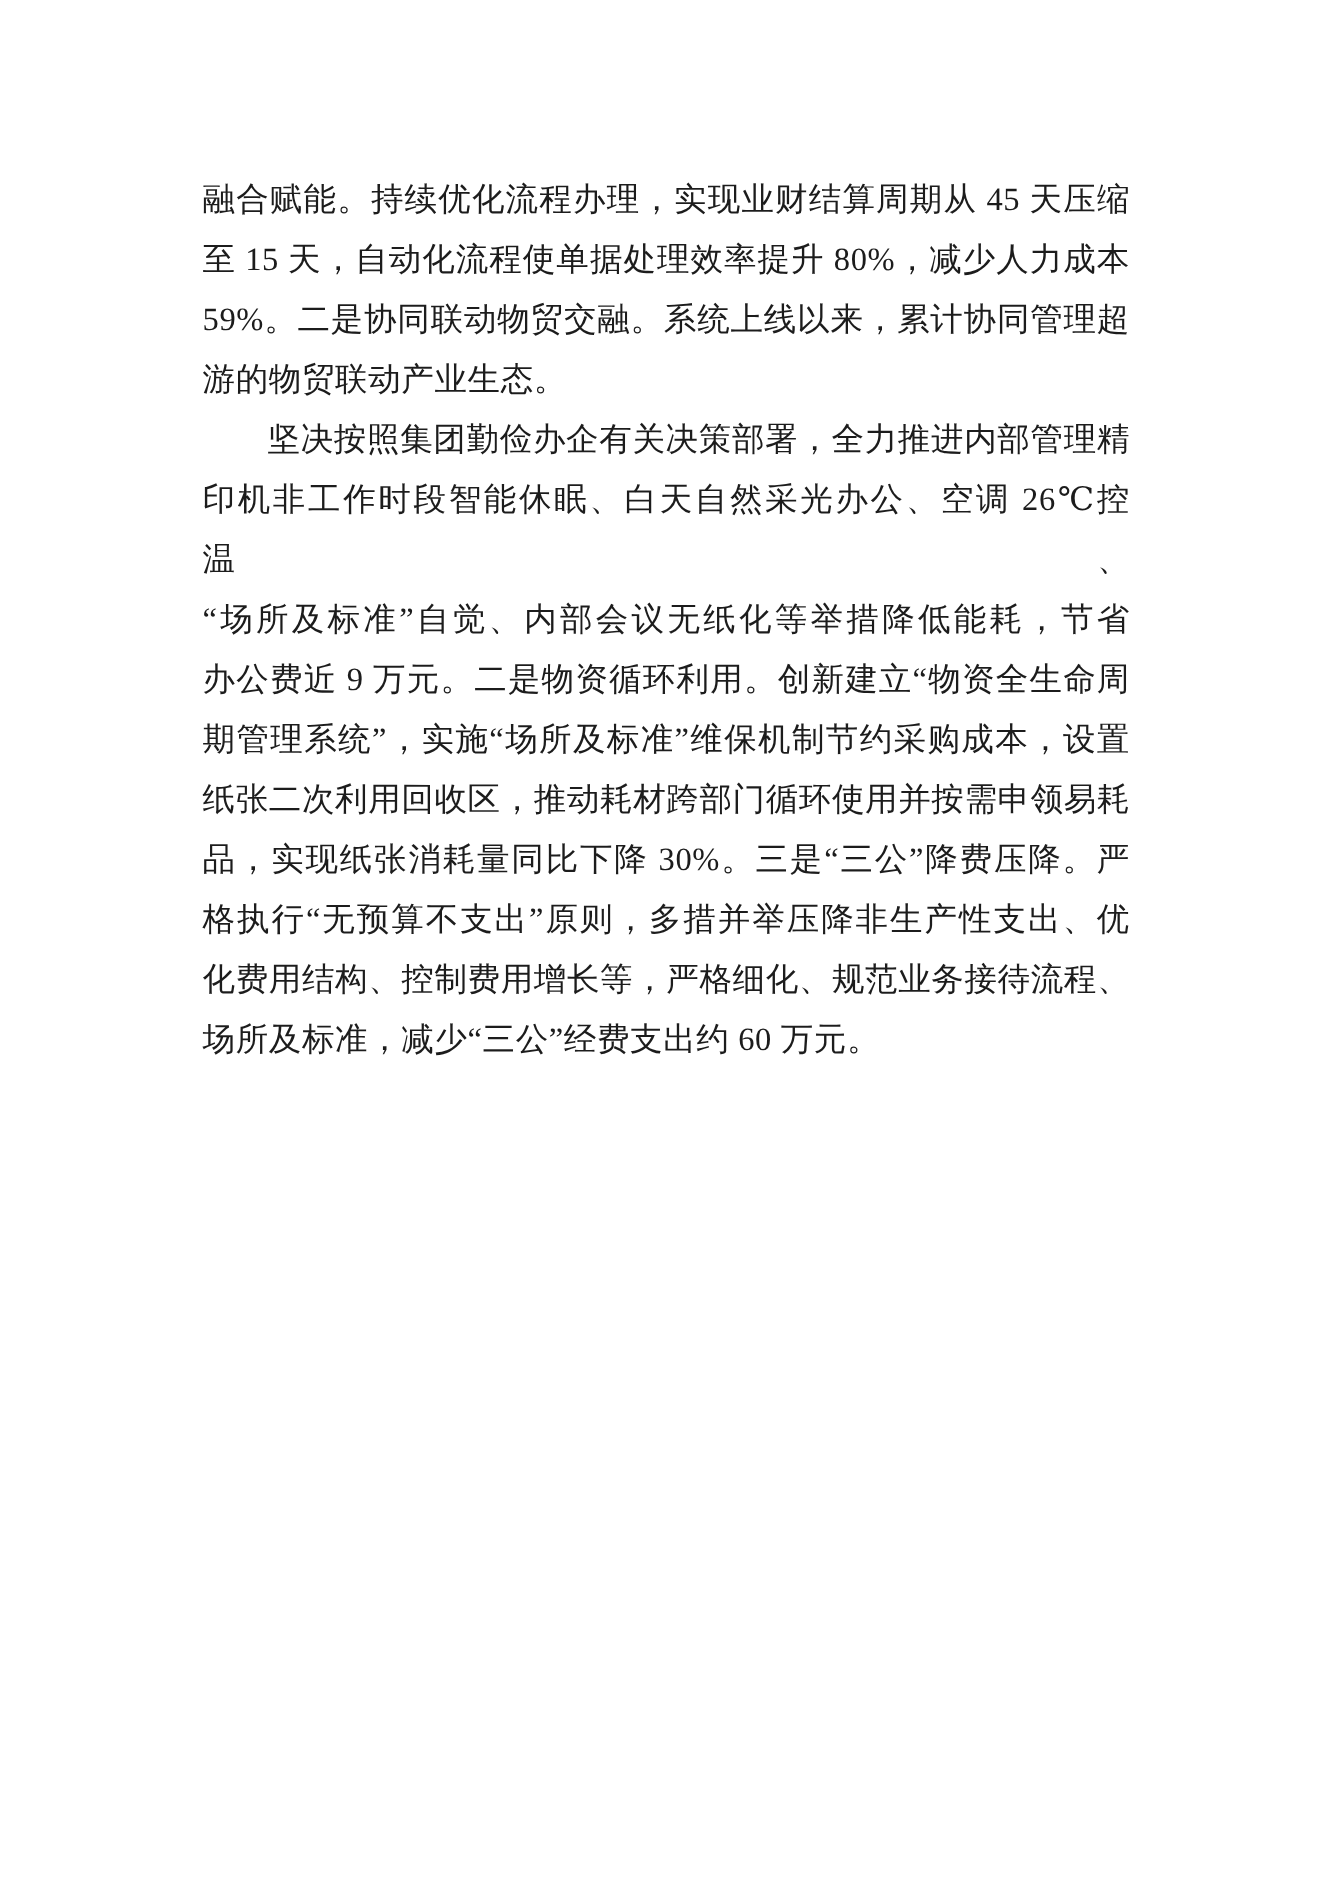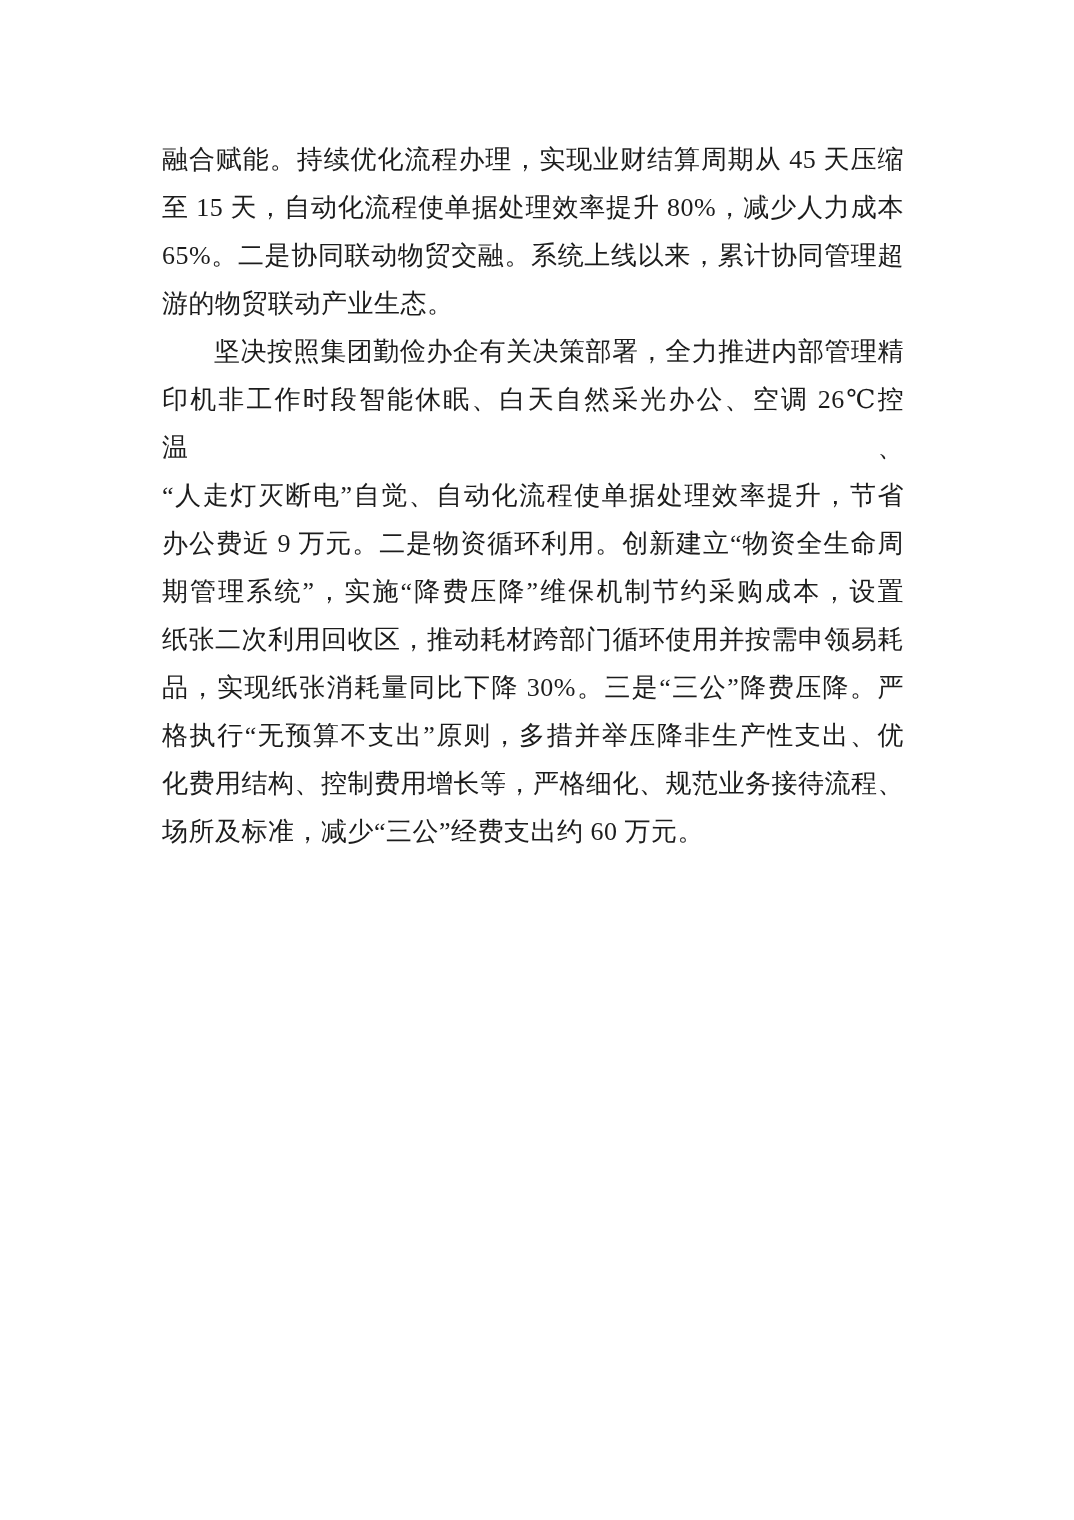--- a/index.html
+++ b/index.html
@@ -52,28 +52,28 @@
 </style>
 </head>
 <body>
 
 <div class="page">
 
   <div class="body-text">
 
     <div class="line fill">融合赋能。持续优化流程办理，实现业财结算周期从 45 天压缩</div>
     <div class="line fill">至 15 天，自动化流程使单据处理效率提升 80%，减少人力成本</div>
-    <div class="line fill">65%。二是协同联动物贸交融。系统上线以来，累计协同管理超</div>
+    <div class="line fill">59%。二是协同联动物贸交融。系统上线以来，累计协同管理超</div>
     <div class="line">游的物贸联动产业生态。</div>
 
     <div class="line fill indent">坚决按照集团勤俭办企有关决策部署，全力推进内部管理精</div>
     <div class="line fill">印机非工作时段智能休眠、白天自然采光办公、空调 26℃控温、</div>
-    <div class="line fill">“人走灯灭断电”自觉、自动化流程使单据处理效率提升，节省</div>
+    <div class="line fill">“场所及标准”自觉、内部会议无纸化等举措降低能耗，节省</div>
     <div class="line fill">办公费近 9 万元。二是物资循环利用。创新建立“物资全生命周</div>
-    <div class="line fill">期管理系统”，实施“降费压降”维保机制节约采购成本，设置</div>
+    <div class="line fill">期管理系统”，实施“场所及标准”维保机制节约采购成本，设置</div>
     <div class="line fill">纸张二次利用回收区，推动耗材跨部门循环使用并按需申领易耗</div>
     <div class="line fill">品，实现纸张消耗量同比下降 30%。三是“三公”降费压降。严</div>
     <div class="line fill">格执行“无预算不支出”原则，多措并举压降非生产性支出、优</div>
     <div class="line fill">化费用结构、控制费用增长等，严格细化、规范业务接待流程、</div>
     <div class="line">场所及标准，减少“三公”经费支出约 60 万元。</div>
   </div>
 
   <div class="footer">– 50 –</div>
 
 </div>

